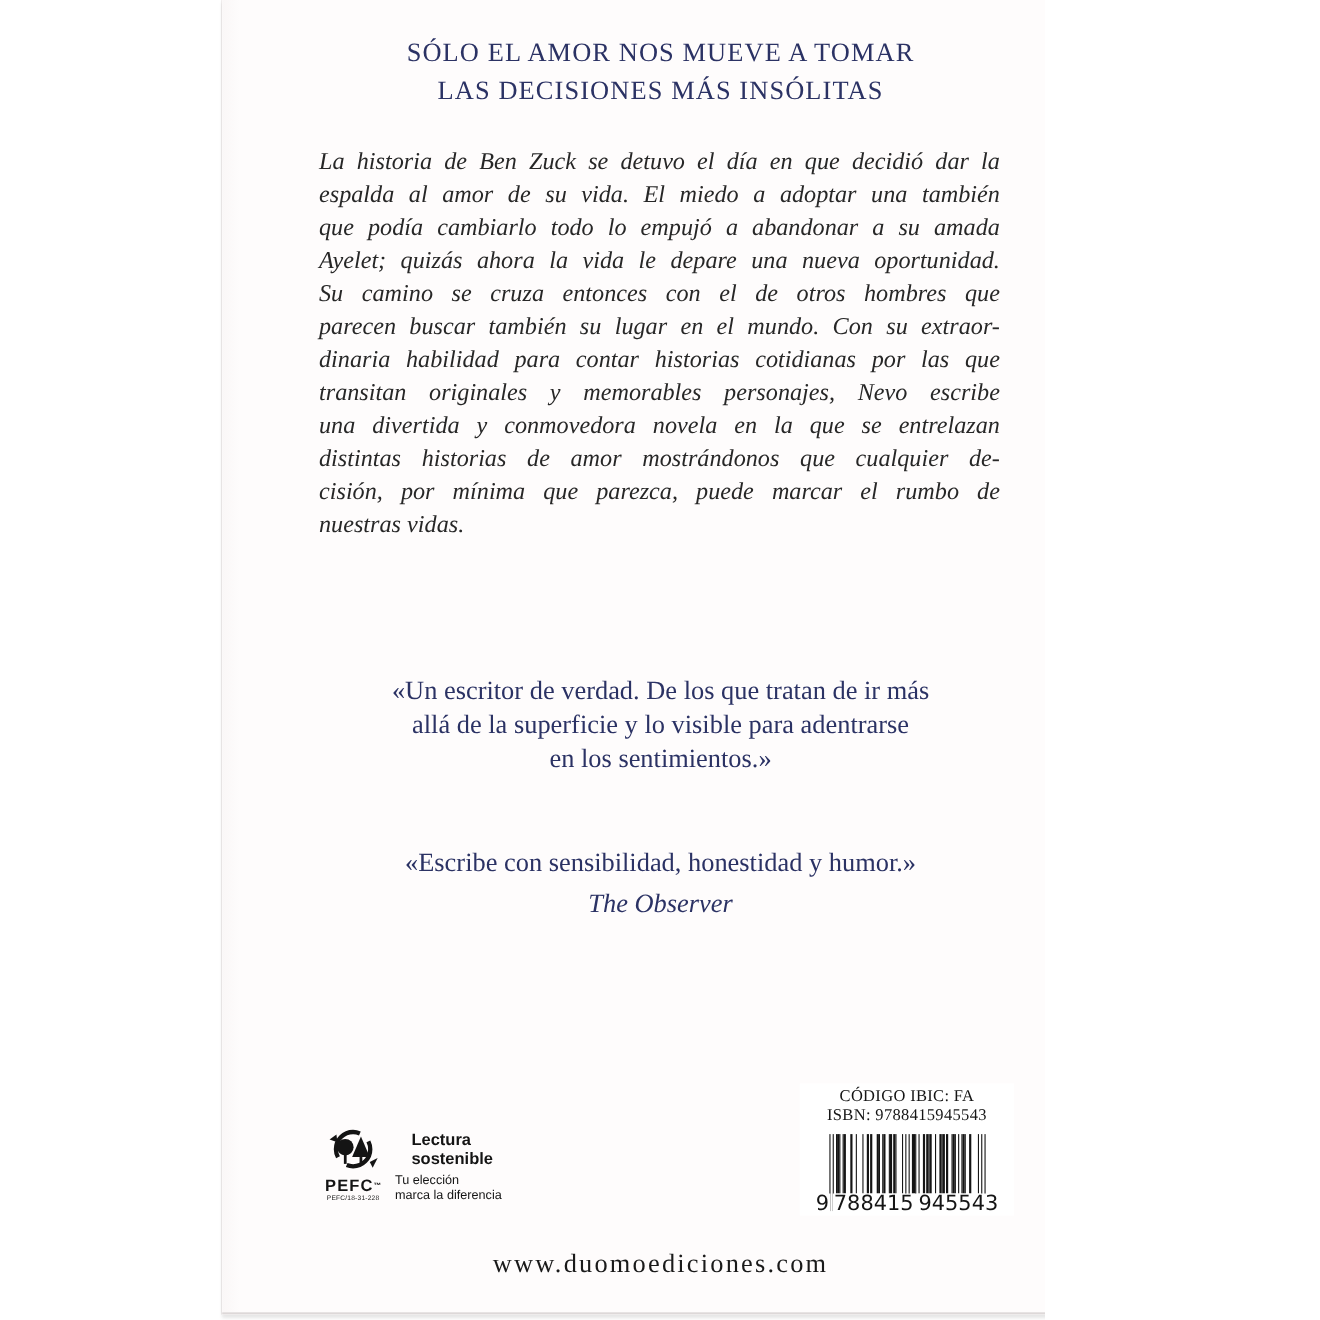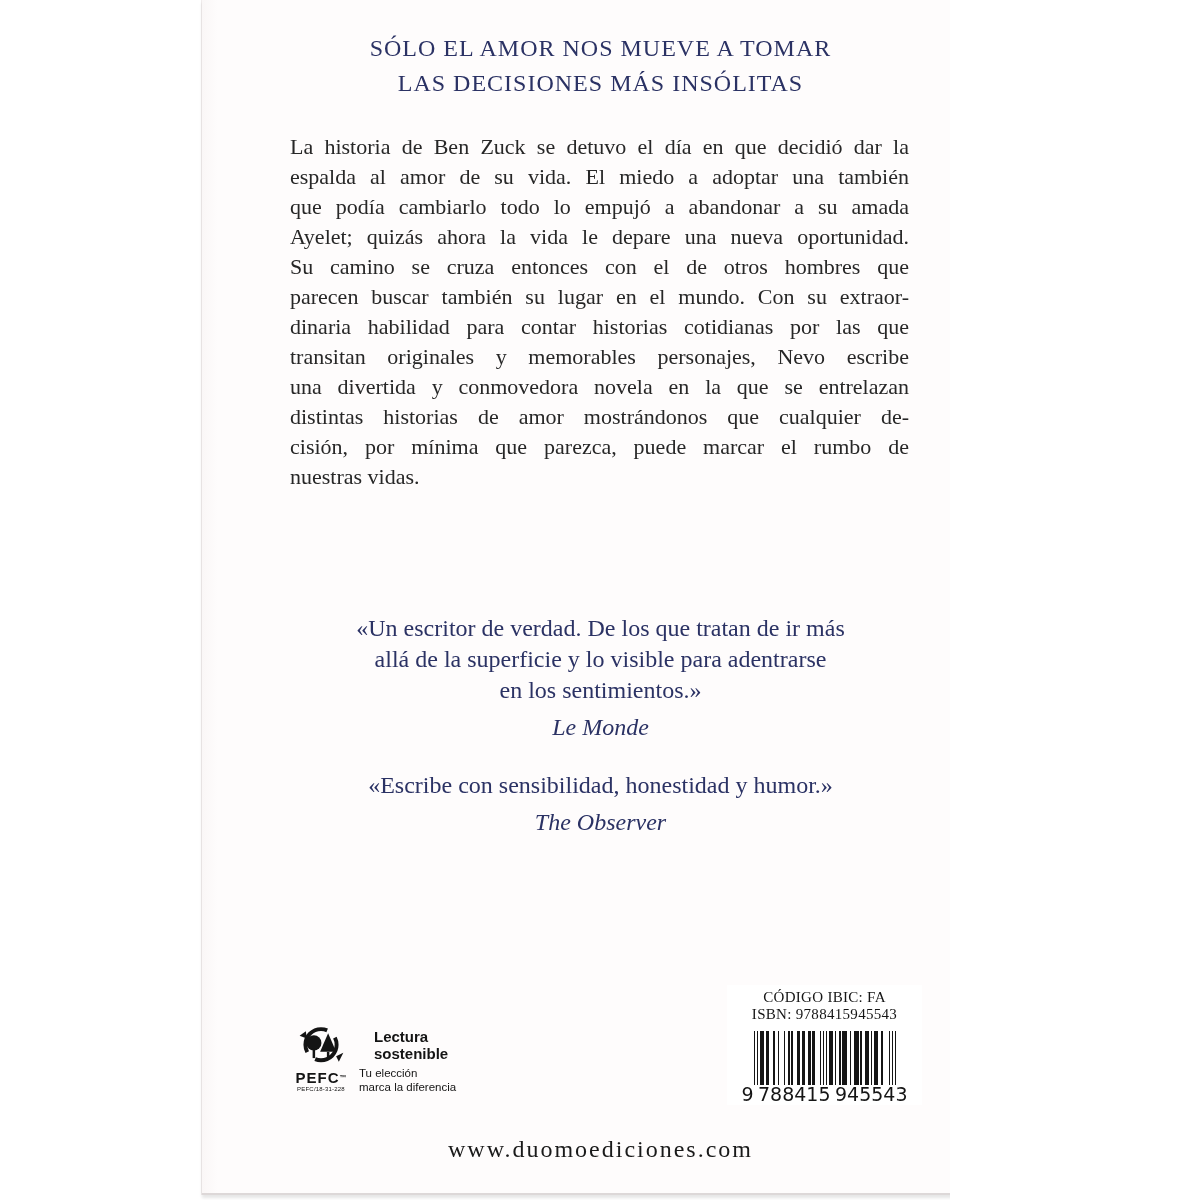--- a/index.html
+++ b/index.html
@@ -24,21 +24,21 @@
   }
 
   .tagline{
     position:absolute;top:31px;left:0;width:100%;
     text-align:center;color:var(--navy);
     font-size:24px;line-height:35px;letter-spacing:1px;
   }
 
   .synopsis{
     position:absolute;top:132px;left:88px;width:619px;
-    color:var(--ink);font-size:22px;line-height:30px;
+    color:var(--ink);font-size:22px;line-height:30px;font-style:italic;
   }
   .syn-line{text-align:justify;text-align-last:justify;}
   .syn-line:last-child{text-align-last:left;}
 
   .quote{
     position:absolute;left:0;width:100%;text-align:center;
     color:var(--navy);font-size:24px;line-height:31px;
   }
   .quote1{top:613px;}
   .quote2{top:770px;}
@@ -104,21 +104,20 @@
         <div class="syn-line">cisión, por mínima que parezca, puede marcar el rumbo de</div>
         <div class="syn-line">nuestras vidas.</div>
       </div>
 
     <div class="quote quote1">
       <div>
           <div class="quote-line">«Un escritor de verdad. De los que tratan de ir más</div>
           <div class="quote-line">allá de la superficie y lo visible para adentrarse</div>
           <div class="quote-line">en los sentimientos.»</div>
         </div>
-      <div class="quote-source">Le Monde</div>
     </div>
 
     <div class="quote quote2">
       <div>
           <div class="quote-line">«Escribe con sensibilidad, honestidad y humor.»</div>
         </div>
       <div class="quote-source">The Observer</div>
     </div>
 
     <div class="pefc">

